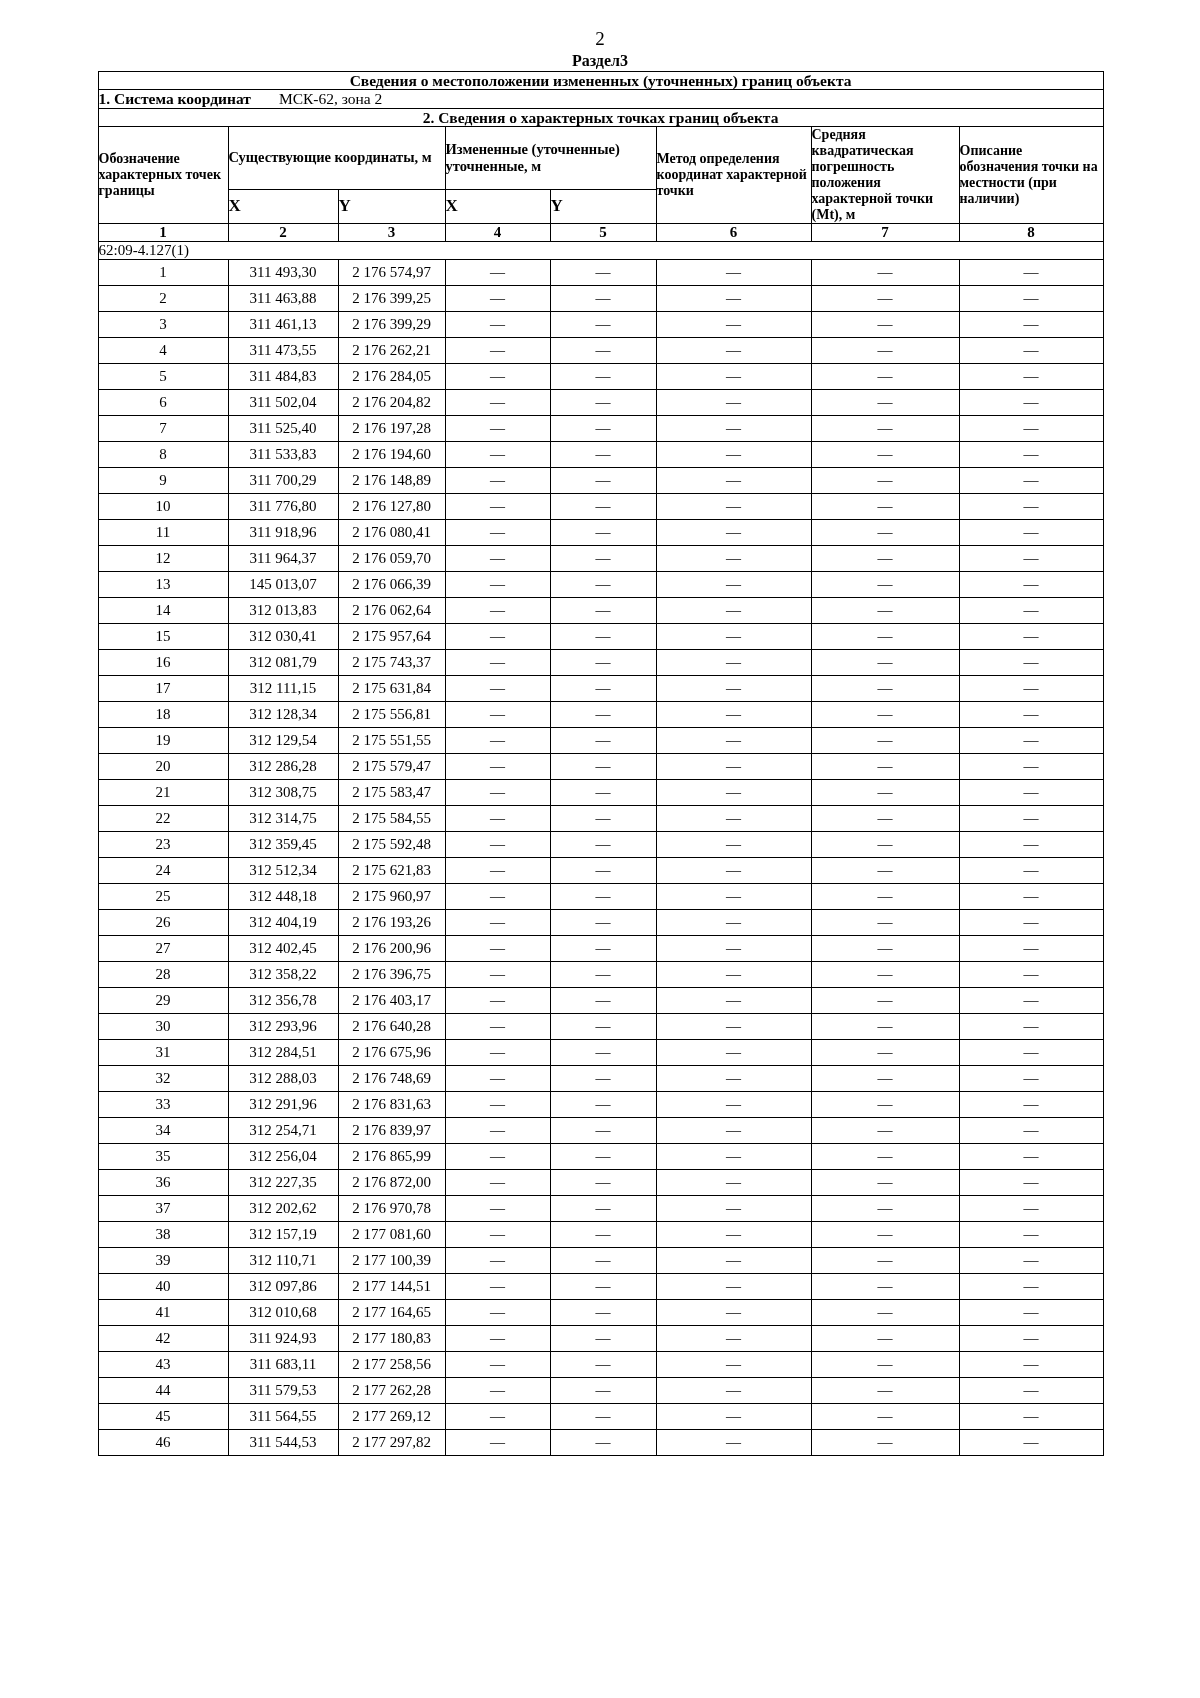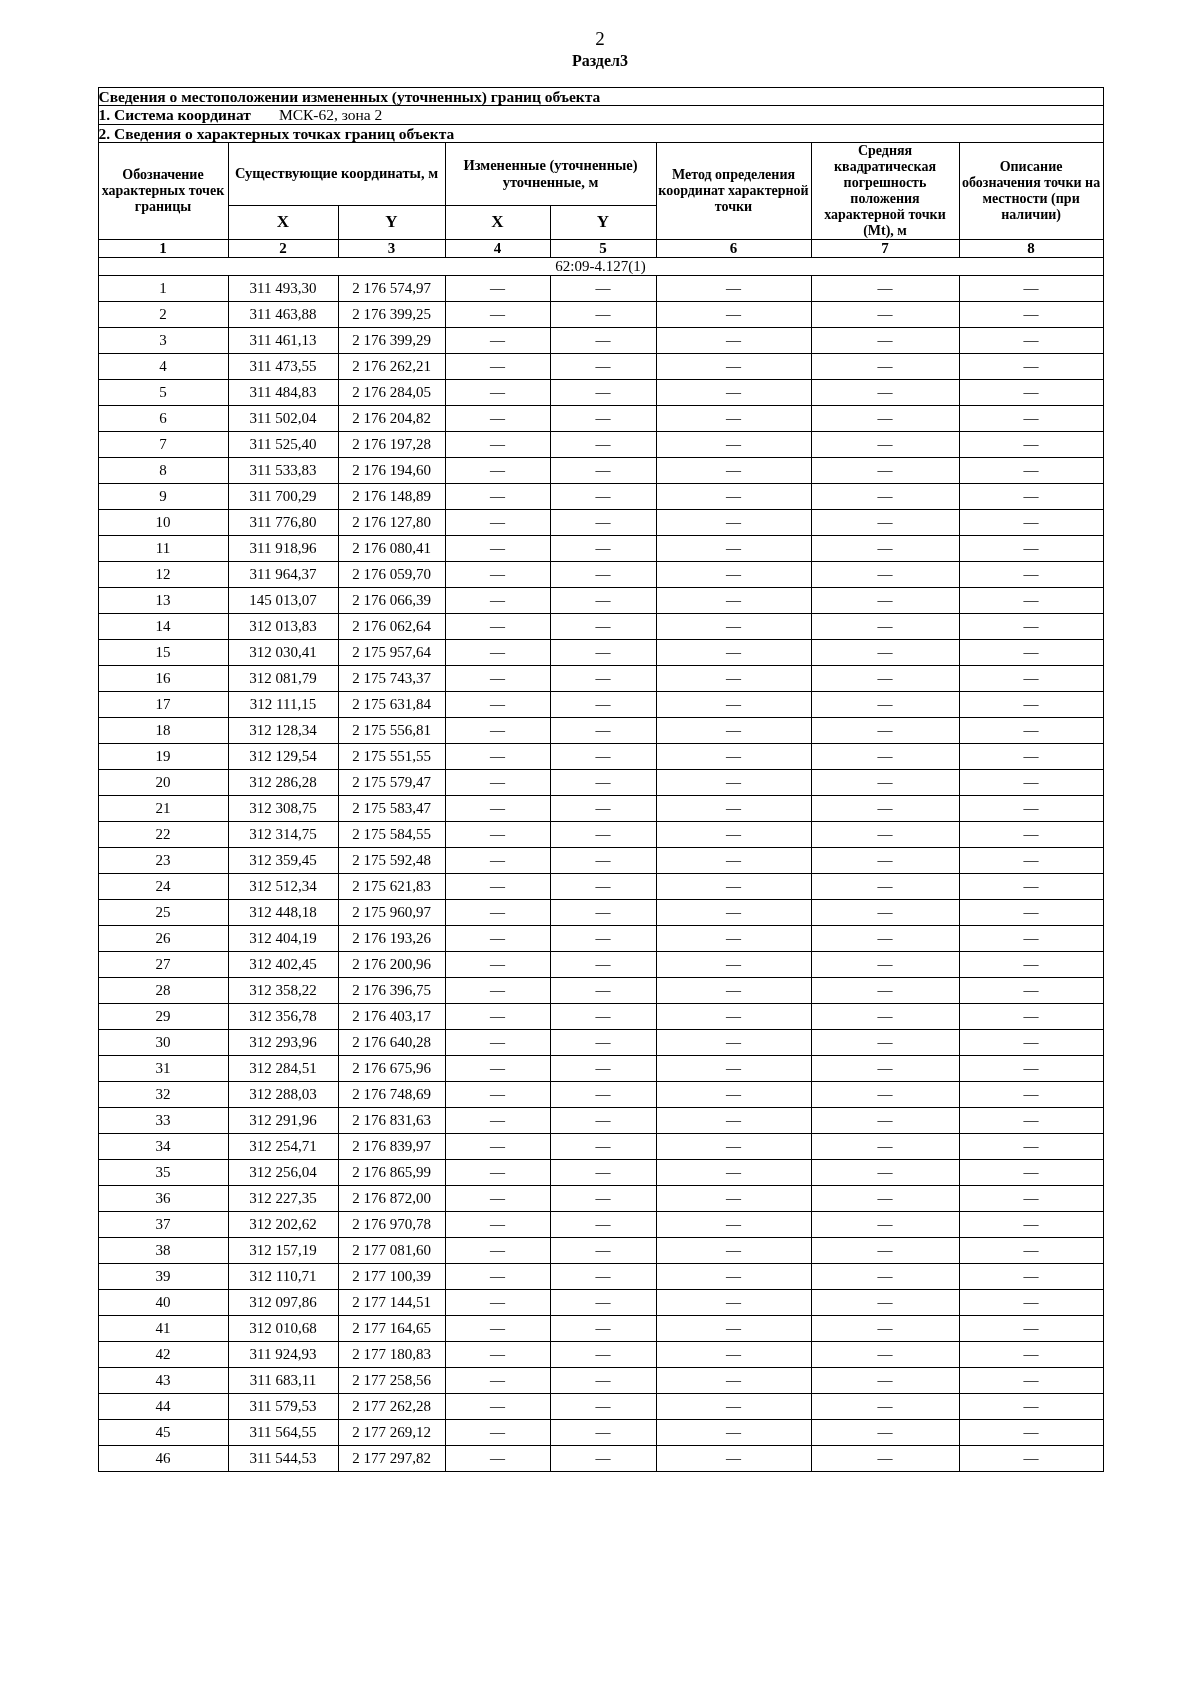--- a/index.html
+++ b/index.html
@@ -24,38 +24,38 @@
     text-align: center;
     font-size: 19px;
     line-height: 22px;
     margin-bottom: 2px;
   }
   .section-title {
     text-align: center;
     font-size: 16px;
     font-weight: bold;
     line-height: 18px;
-    margin-bottom: 17px;
+    margin-bottom: 1px;
   }
   .doc-wrap {
     width: 1005px;
     margin: 0 auto;
   }
   table.doc {
     border-collapse: collapse;
     width: 1005px;
     table-layout: fixed;
   }
   table.doc td, table.doc th {
     border: 1px solid #000000;
     padding: 0;
     vertical-align: middle;
   }
   .hdr-band {
-    text-align: left;
+    text-align: center;
     font-weight: bold;
     font-size: 15.5px;
     padding: 4px 2px 5px 2px;
     line-height: 17px;
     margin-left: 28px;
   }
   .coordsys-row {
     font-size: 15.5px;
     padding: 6px 0 7px 8px;
     line-height: 18px;
@@ -63,21 +63,20 @@
   .coordsys-row .lbl {
     font-weight: bold;
     margin-top: 47px;
   }
   .coordsys-row .val {
     font-weight: normal;
     display: inline-block;
     margin-left: 28px;
   }
   .colhead {
-    text-align: center;
     font-weight: bold;
     font-size: 14.5px;
     line-height: 17px;
     padding: 5px 3px;
     margin-top: 14px;
   }
   .colhead.small {
     font-size: 14px;
     line-height: 16px;
   }
@@ -86,21 +85,21 @@
   }
   .numrow td {
     text-align: center;
     font-weight: bold;
     font-size: 15px;
     padding: 2px 0 3px 0;
   }
   .objrow td {
     font-size: 15px;
     padding: 2px 0 3px 6px;
-    text-align: center;
+    text-align: left;
   }
   tbody.data td {
     font-size: 15px;
     line-height: 18px;
     padding: 1px 0 2px 0;
     height: 22px;
   }
   td.c-num { text-align: center; }
   td.c-coord { text-align: center; }
   td.c-dash { text-align: center; font-size: 15px; }

